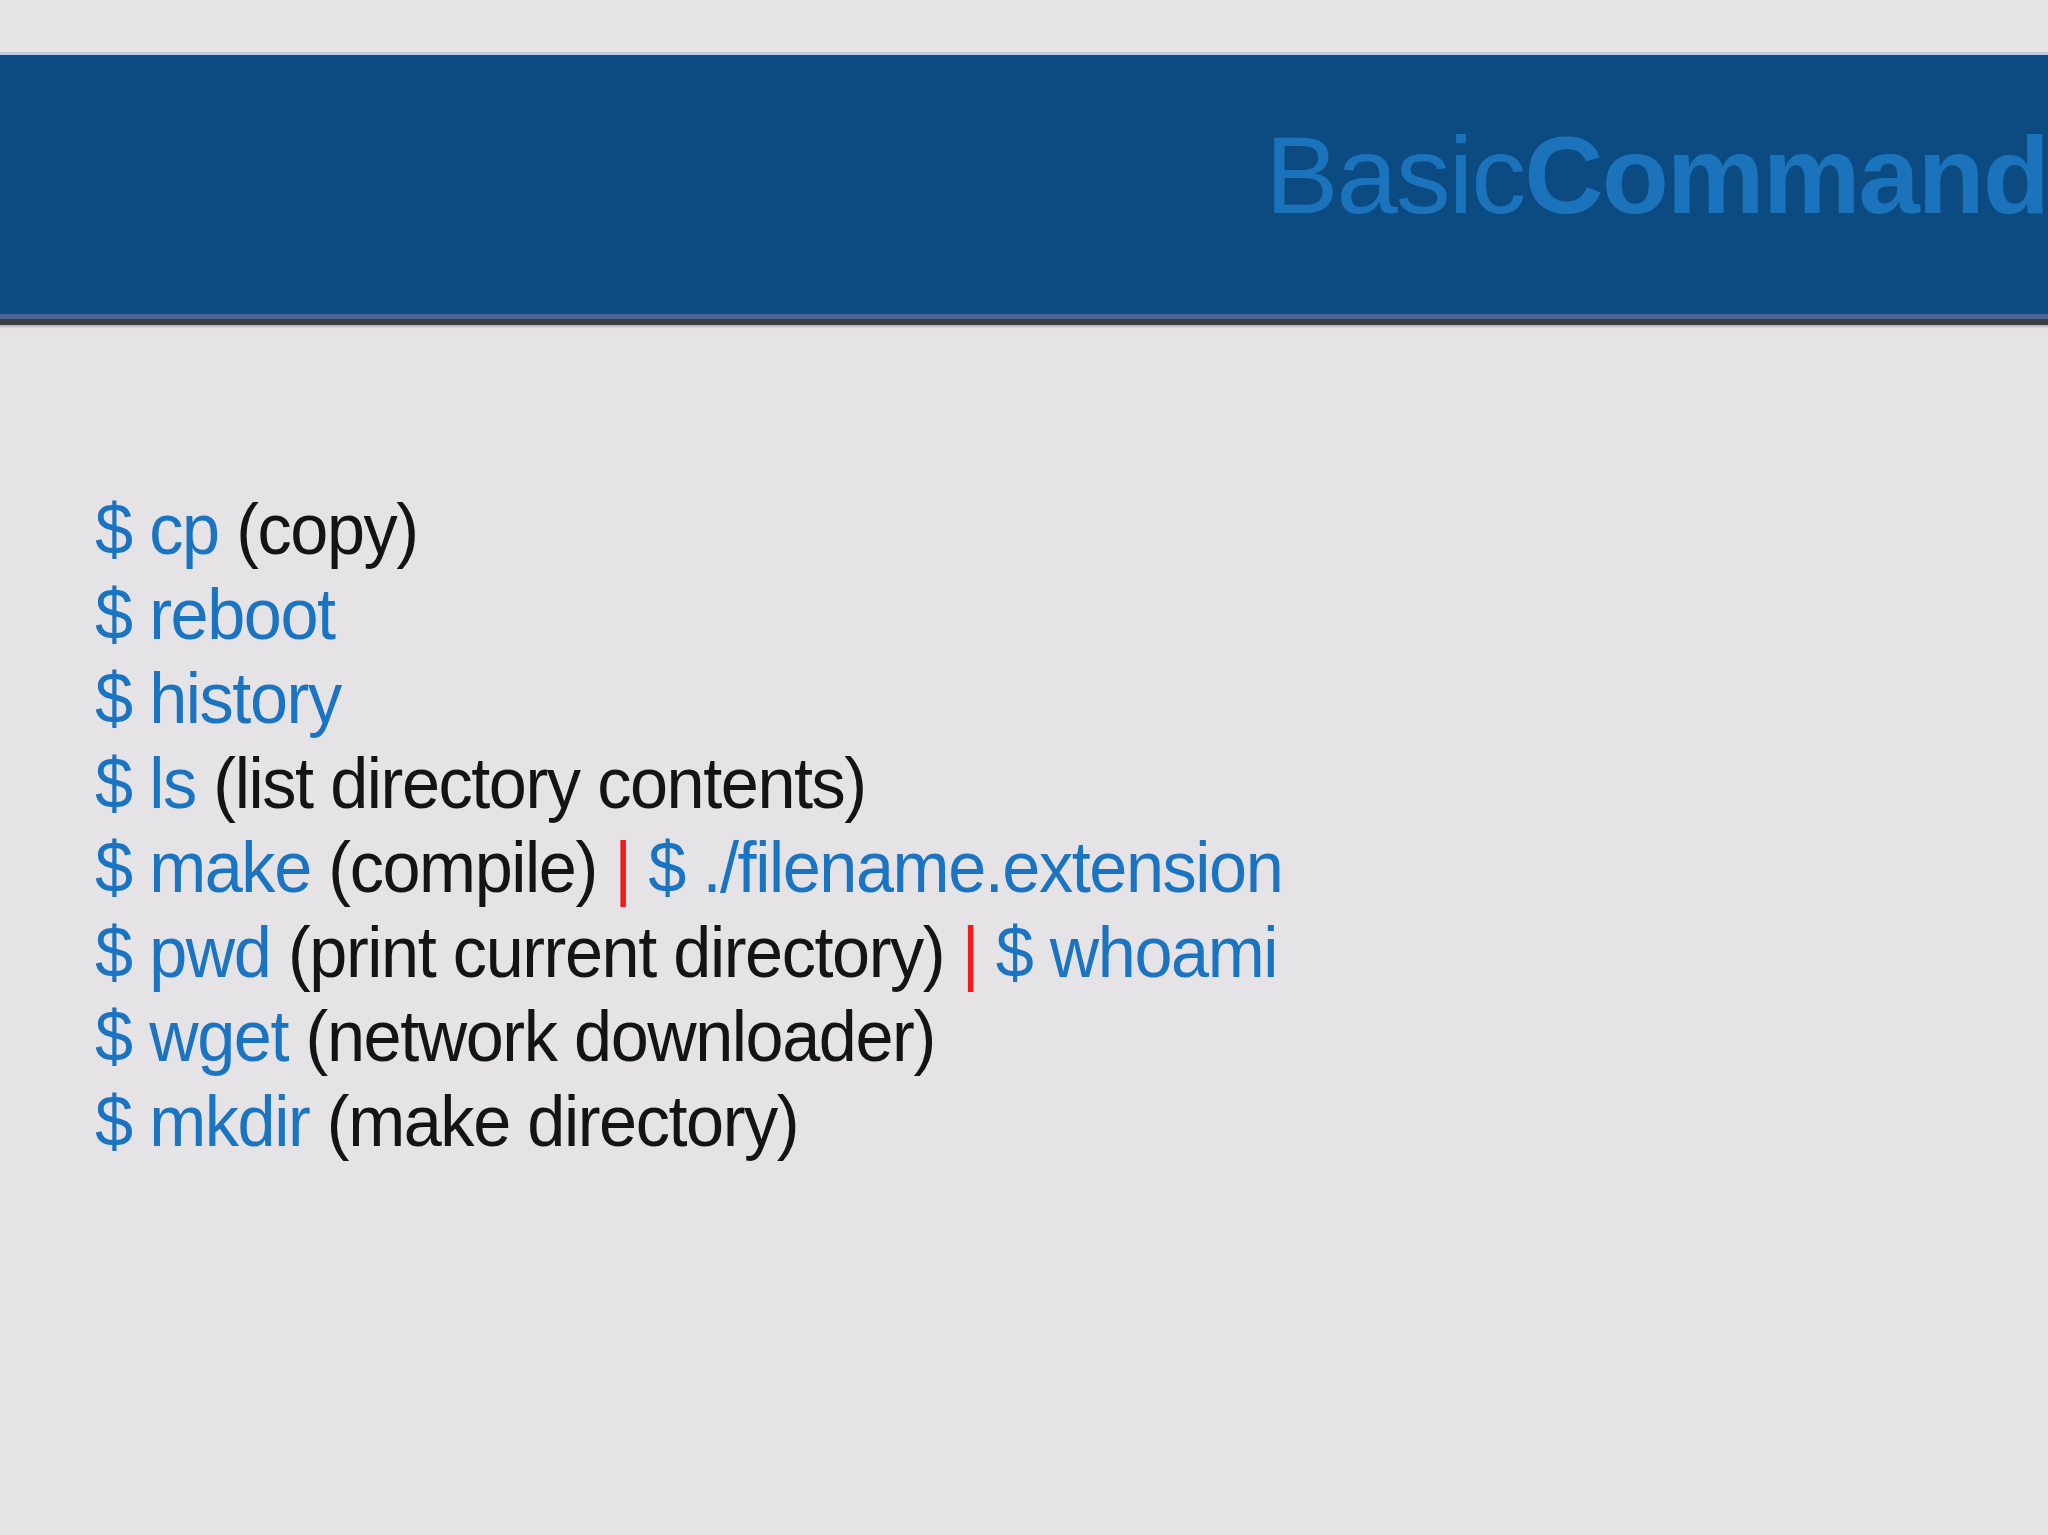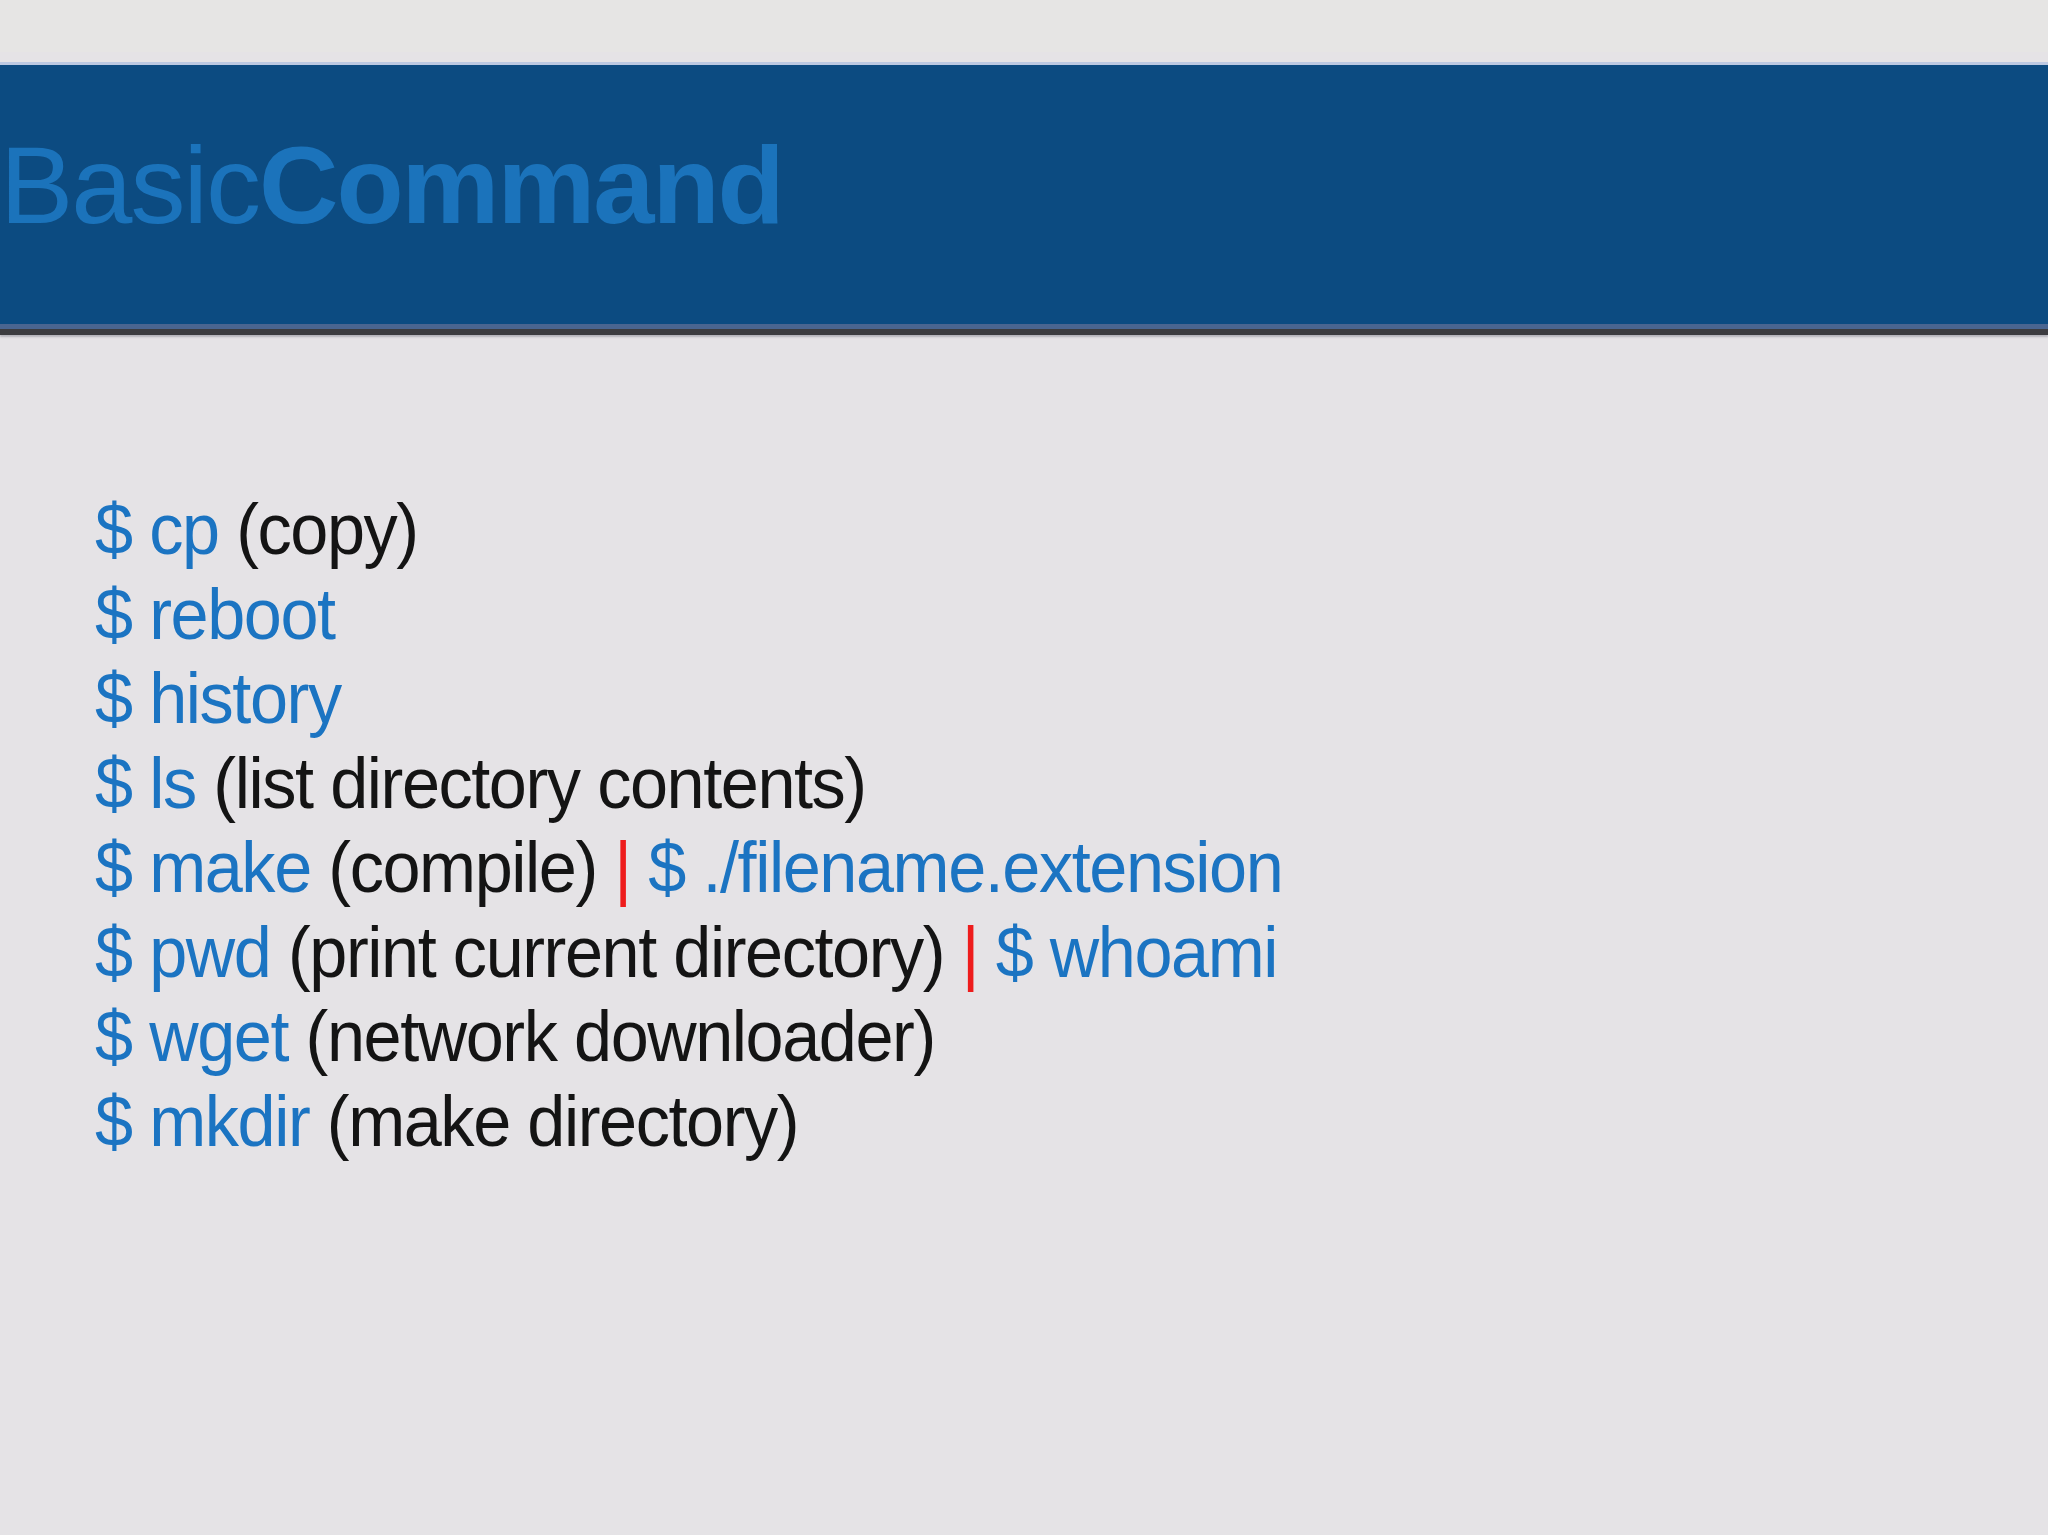--- a/index.html
+++ b/index.html
@@ -17,22 +17,21 @@
   .top-strip {
     height: 52px;
     background: var(--top-strip, #e6e5e4);
   }
   .title-band {
     height: 259px;
     background: var(--band-blue, #0c4b81);
     border-top: 3px solid var(--band-top-line, #bdc9e2);
     display: flex;
     align-items: center;
-    justify-content: flex-start;
-    margin-top: 10px;
+    justify-content: flex-end;
   }
   .slide-title {
     font-size: 110px;
     color: var(--title-blue, #1b73bb);
     letter-spacing: -2px;
     transform: translateY(-10px);
     white-space: pre;
   }
   .title-prefix { font-weight: 400; }
   .title-emphasis { font-weight: 700; }

